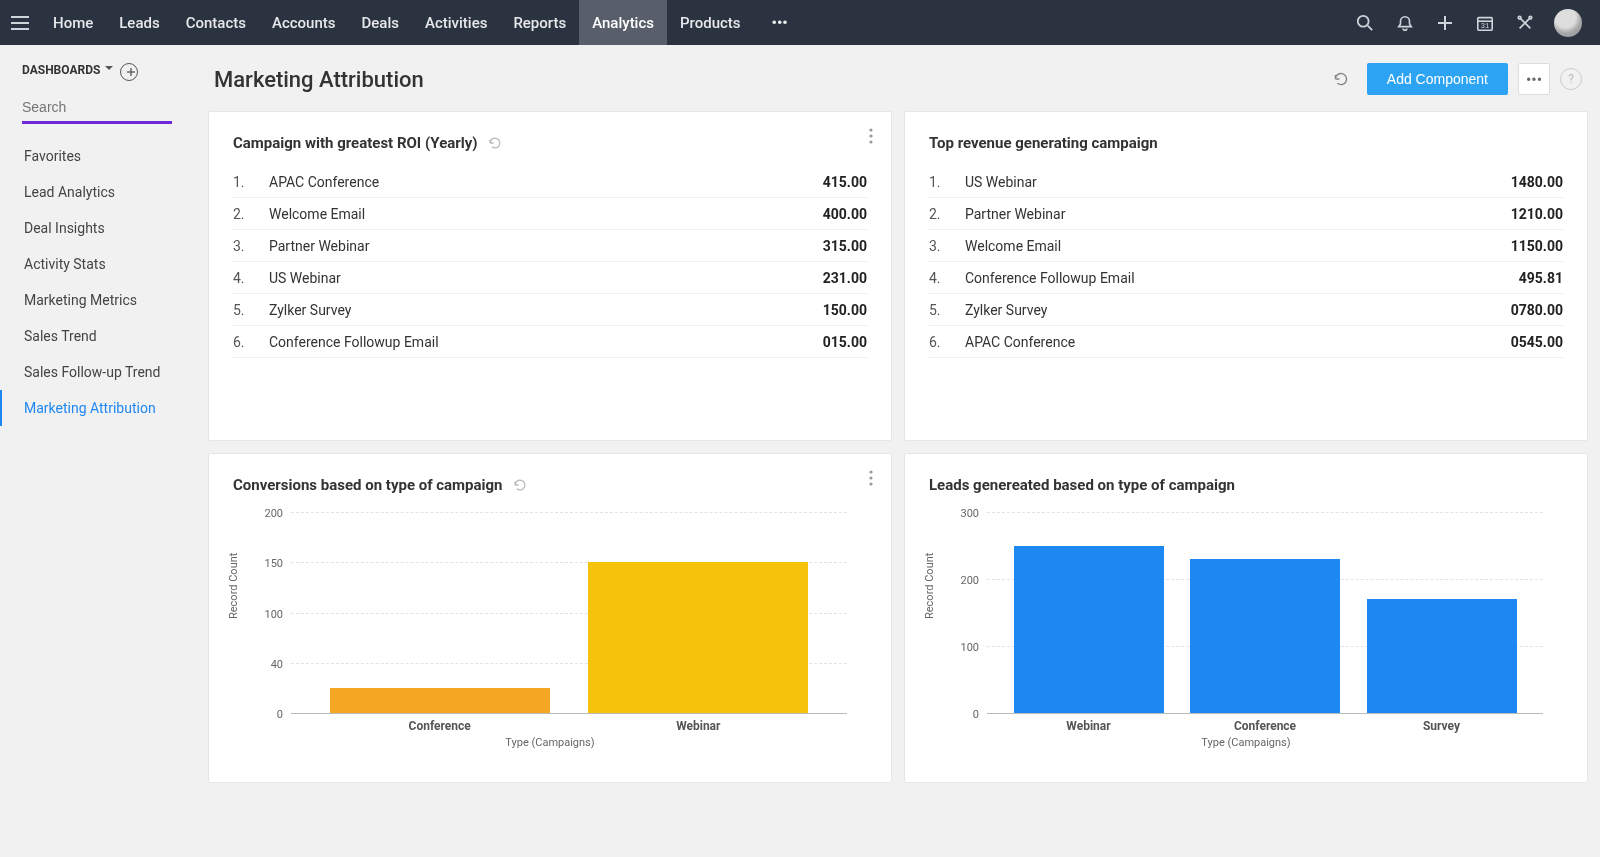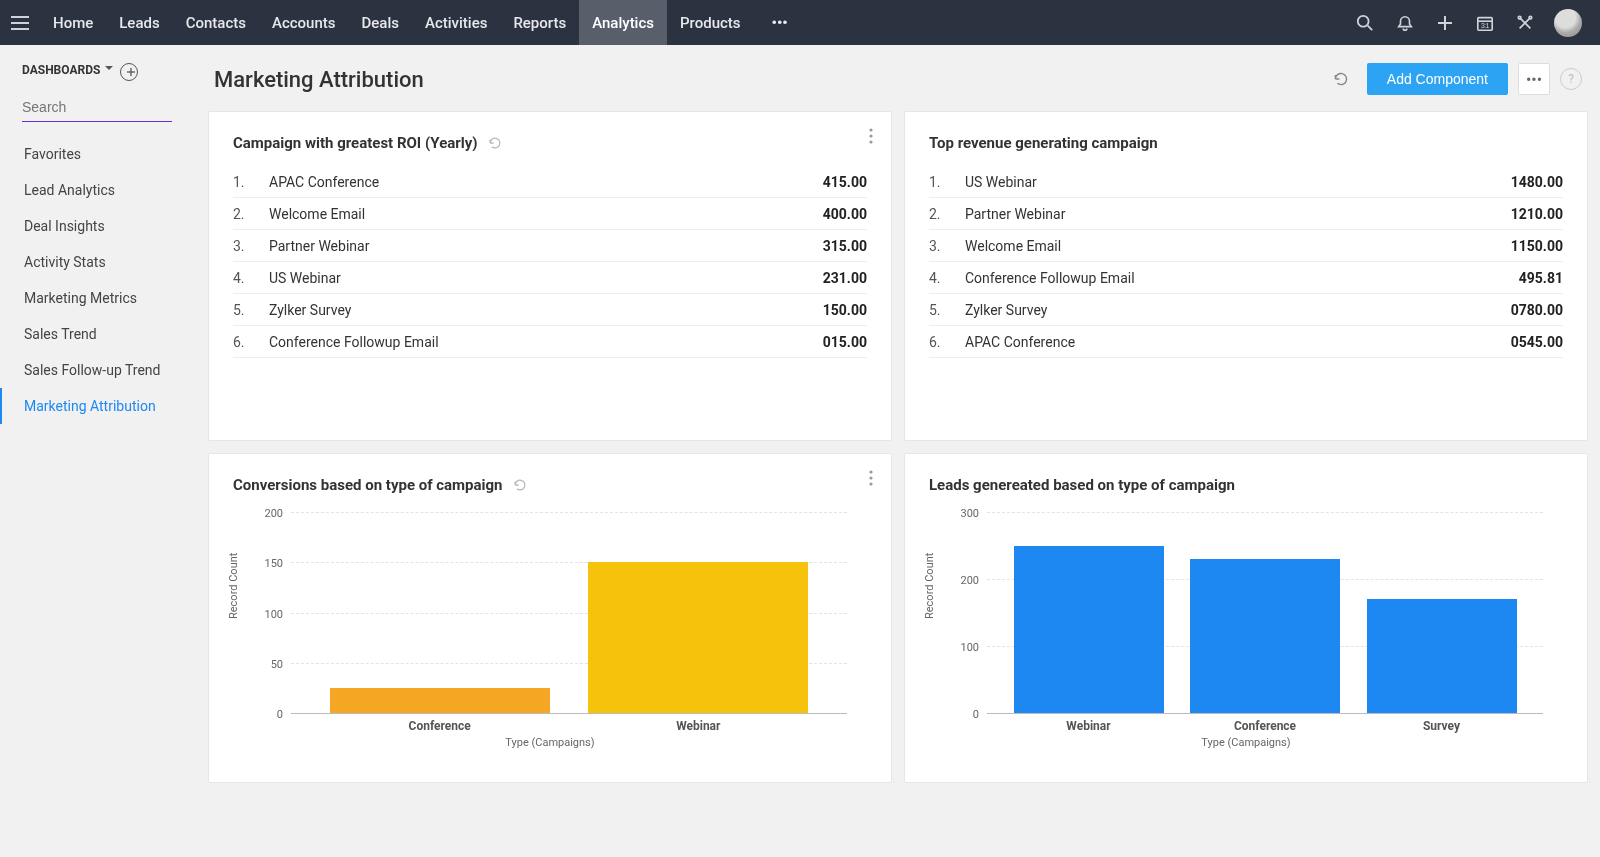--- a/index.html
+++ b/index.html
@@ -82,21 +82,21 @@
   .side-header svg { margin-left: 4px; }
   .side-plus {
     margin-left: 6px;
     width: 18px; height: 18px;
     border: 1.5px solid #555; border-radius: 50%;
     display: flex; align-items: center; justify-content: center;
     font-size: 12px; cursor: pointer;
   }
   .side-search {
     margin: 0 22px 6px 22px;
-    border: none; border-bottom: 1px solid #6d28d9;
+    border: none; border-bottom: 3px solid #6d28d9;
     background: transparent;
     padding: 6px 0;
     font-size: 14px;
     width: 150px;
     color: #888;
     outline: none;
   }
   .side-list { margin-top: 8px; }
   .side-item {
     padding: 10px 0 10px 22px;
@@ -435,21 +435,21 @@
               <circle cx="2" cy="14" r="1.6"></circle>
             </svg>
         </span>
         <div class="chart-wrap" id="chart-conversions">
             <div class="ylabel">Record Count</div>
             <div class="plot">
               <div class="grid-line base" style="top: 100%;">
                 <span class="tick-label">0</span>
               </div>
               <div class="grid-line" style="top: 75%;">
-                <span class="tick-label">50</span>
+                <span class="tick-label">40</span>
               </div>
               <div class="grid-line" style="top: 50%;">
                 <span class="tick-label">100</span>
               </div>
               <div class="grid-line" style="top: 25%;">
                 <span class="tick-label">150</span>
               </div>
               <div class="grid-line" style="top: 0%;">
                 <span class="tick-label">200</span>
               </div>

